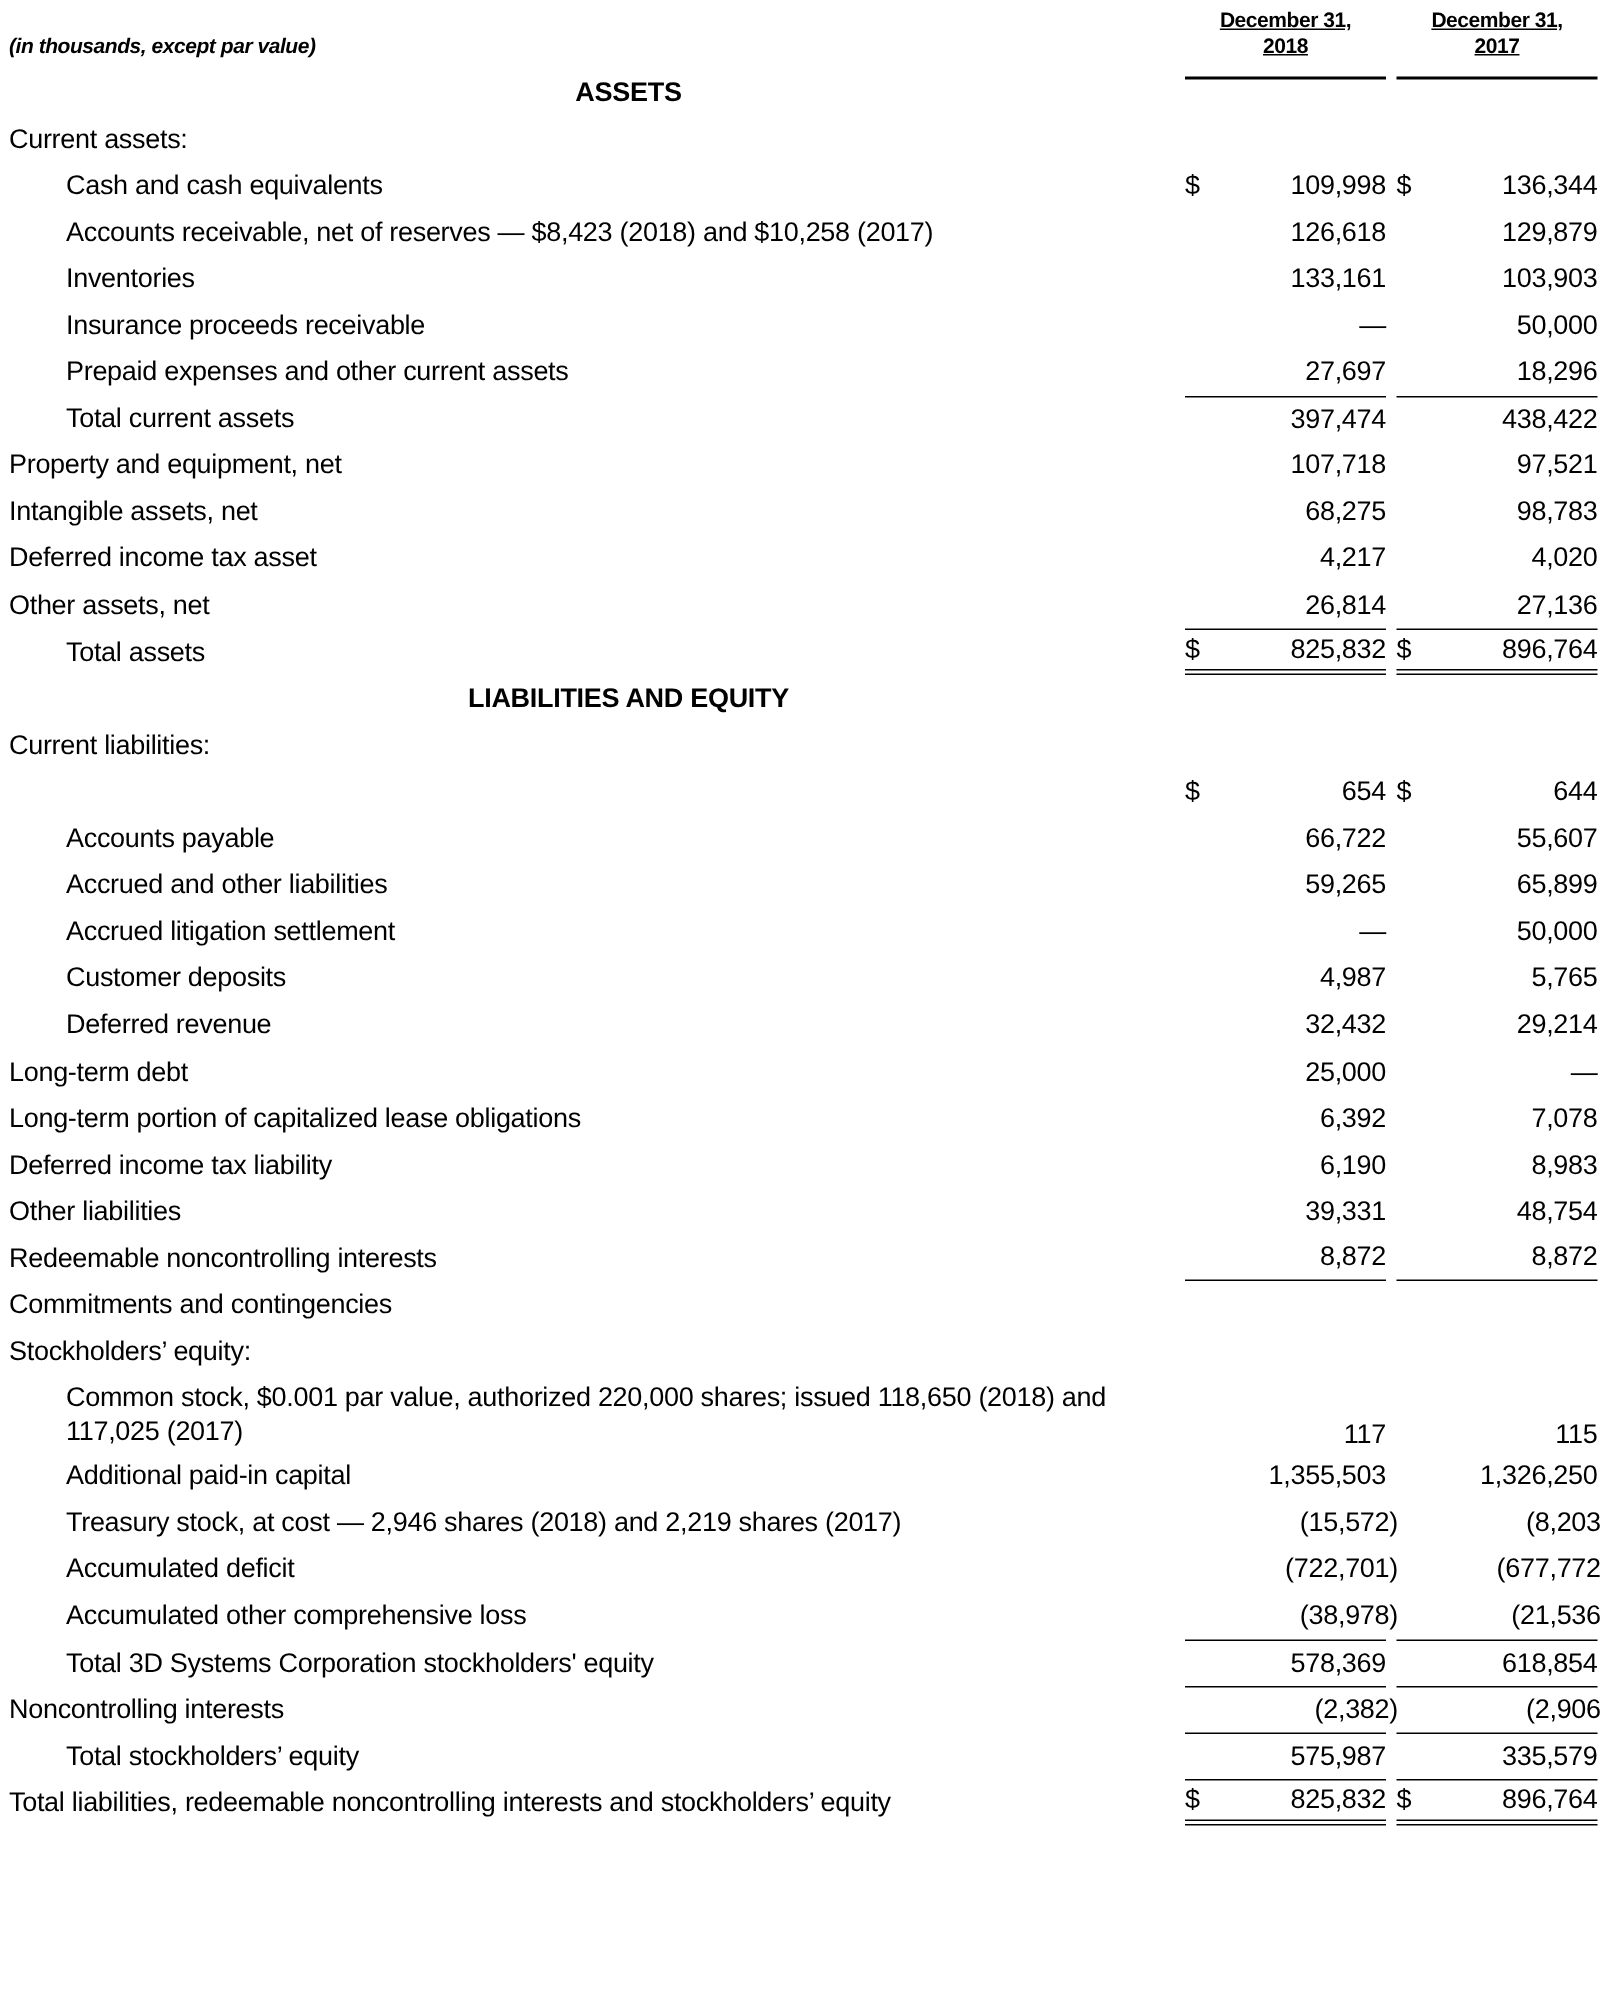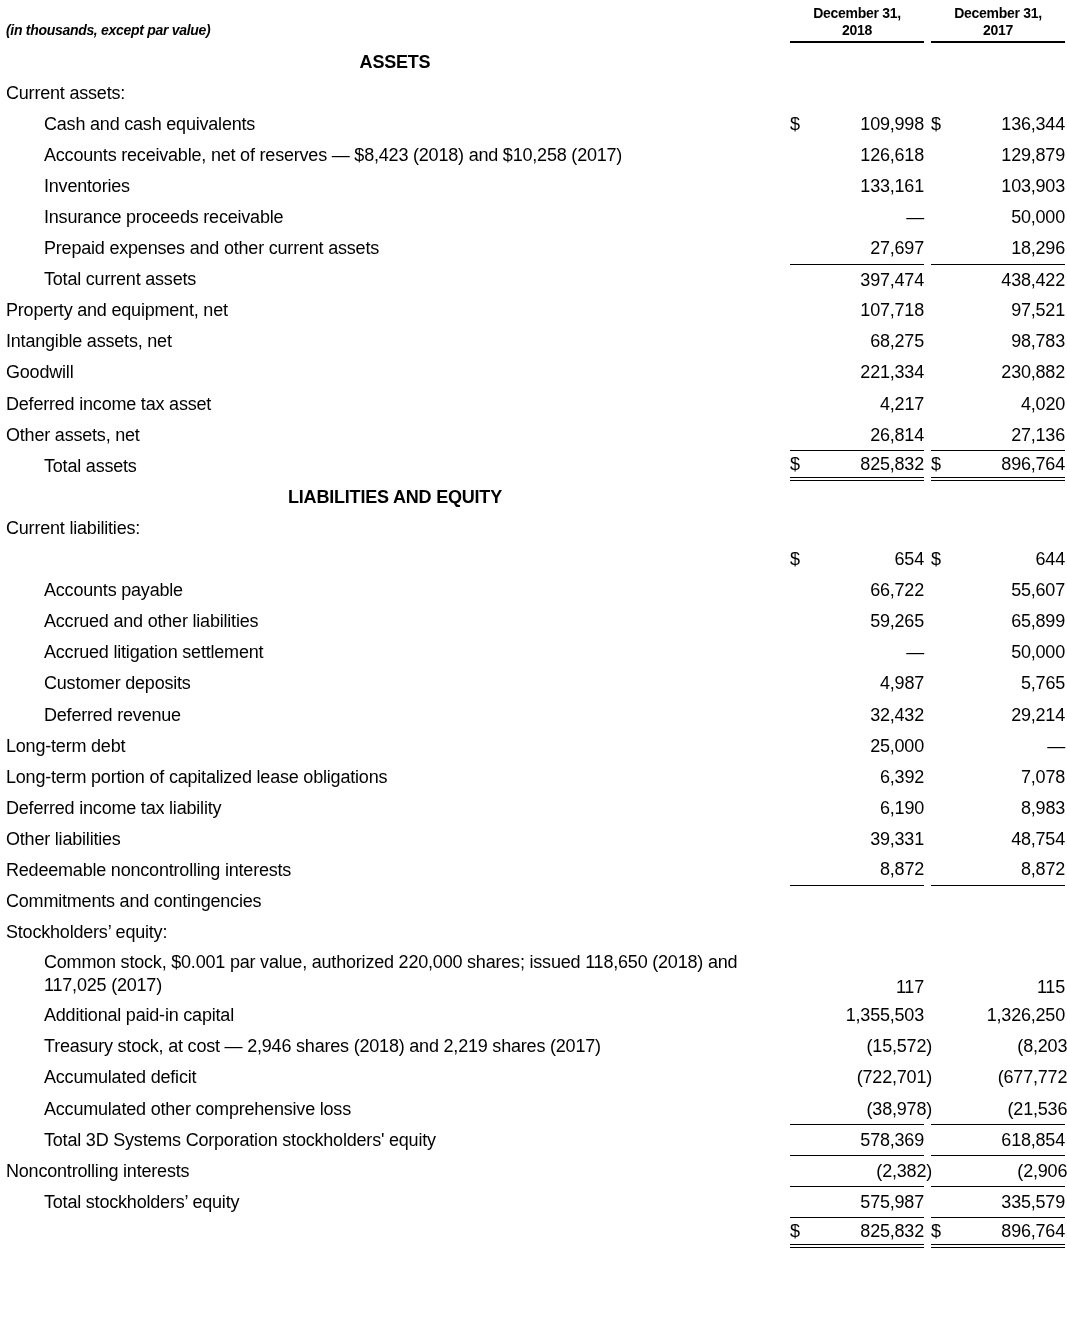--- a/index.html
+++ b/index.html
@@ -1,26 +1,26 @@
 <!DOCTYPE html>
 <html><head>
 <meta charset="utf-8">
 <style>
   html, body { margin: 0; padding: 0; background: #ffffff; }
   body { width: 1067px; height: 1342px; position: relative; font-family: "Liberation Sans", sans-serif; color: #000; overflow: hidden; }
   .hdr { position: absolute; top: 0; left: 0; width: 1067px; height: 50px; }
   .units { position: absolute; left: 6px; top: 22px; font-size: 14px; font-style: italic; font-weight: bold; letter-spacing: -0.3px; }
-  .colhead { position: absolute; top: 5px; width: 134px; text-align: center; font-size: 14px; font-weight: bold; line-height: 17px; border-bottom: 2px solid #000; padding-bottom: 2px; letter-spacing: -0.3px; }
+  .colhead { position: absolute; top: 5px; width: 134px; text-align: center; font-size: 14px; font-weight: bold; line-height: 17px; border-bottom: 2px solid #000; padding-bottom: 12px; letter-spacing: -0.3px; text-decoration: underline; }
   .colhead.c1 { left: 790px; }
   .colhead.c2 { left: 931px; }
   .rows { position: absolute; top: 46px; left: 0; width: 1067px; }
   .row { position: relative; height: 31.1px; font-size: 18px; letter-spacing: -0.2px; }
   .row .lbl { position: absolute; left: 6px; top: 50%; transform: translateY(-50%); white-space: nowrap; }
   .row.ind .lbl { left: 44px; }
-  .row.section .lbl { font-weight: bold; }
+  .row.section .lbl { font-weight: bold; padding-left: 24px; }
   .row.two { height: 52px; }
   .row.two .lbl { white-space: normal; line-height: 23px; width: 740px; }
   .cell { position: absolute; top: 0; height: 100%; width: 134px; }
   .cell.c1 { left: 790px; }
   .cell.c2 { left: 931px; }
   .cell .dol { position: absolute; left: 0; top: 50%; transform: translateY(-50%); }
   .cell .num { position: absolute; right: 0; top: 50%; transform: translateY(-50%); white-space: nowrap; }
   .cell.neg .num { right: -8px; }
   .cell.b-top { border-top: 1.5px solid #000; box-sizing: border-box; }
   .cell.b-dbl { border-bottom: 4px double #000; box-sizing: border-box; }
@@ -116,29 +116,20 @@
     <div class="row">
       <span class="lbl">Intangible assets, net</span>
       <div class="cell c1">
         <span class="num">68,275</span>
       </div>
       <div class="cell c2">
         <span class="num">98,783</span>
       </div>
     </div>
     <div class="row">
-      <span class="lbl">Goodwill</span>
-      <div class="cell c1">
-        <span class="num">221,334</span>
-      </div>
-      <div class="cell c2">
-        <span class="num">230,882</span>
-      </div>
-    </div>
-    <div class="row">
       <span class="lbl">Deferred income tax asset</span>
       <div class="cell c1">
         <span class="num">4,217</span>
       </div>
       <div class="cell c2">
         <span class="num">4,020</span>
       </div>
     </div>
     <div class="row">
       <span class="lbl">Other assets, net</span>
@@ -338,20 +329,21 @@
     <div class="row ind">
       <span class="lbl">Total stockholders’ equity</span>
       <div class="cell c1 b-top">
         <span class="num">575,987</span>
       </div>
       <div class="cell c2 b-top">
         <span class="num">335,579</span>
       </div>
     </div>
     <div class="row">
+      <span class="lbl">Total liabilities, redeemable noncontrolling interests and stockholders’ equity</span>
       <div class="cell c1 b-top b-dbl">
         <span class="dol">$</span>
         <span class="num">825,832</span>
       </div>
       <div class="cell c2 b-top b-dbl">
         <span class="dol">$</span>
         <span class="num">896,764</span>
       </div>
     </div>
   </div>

